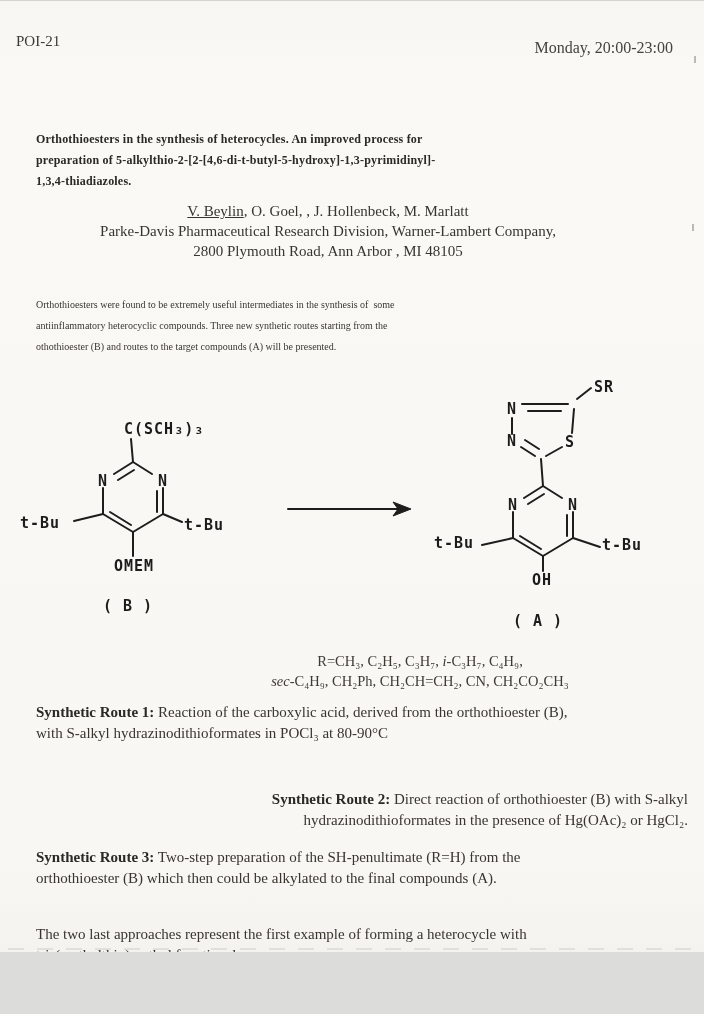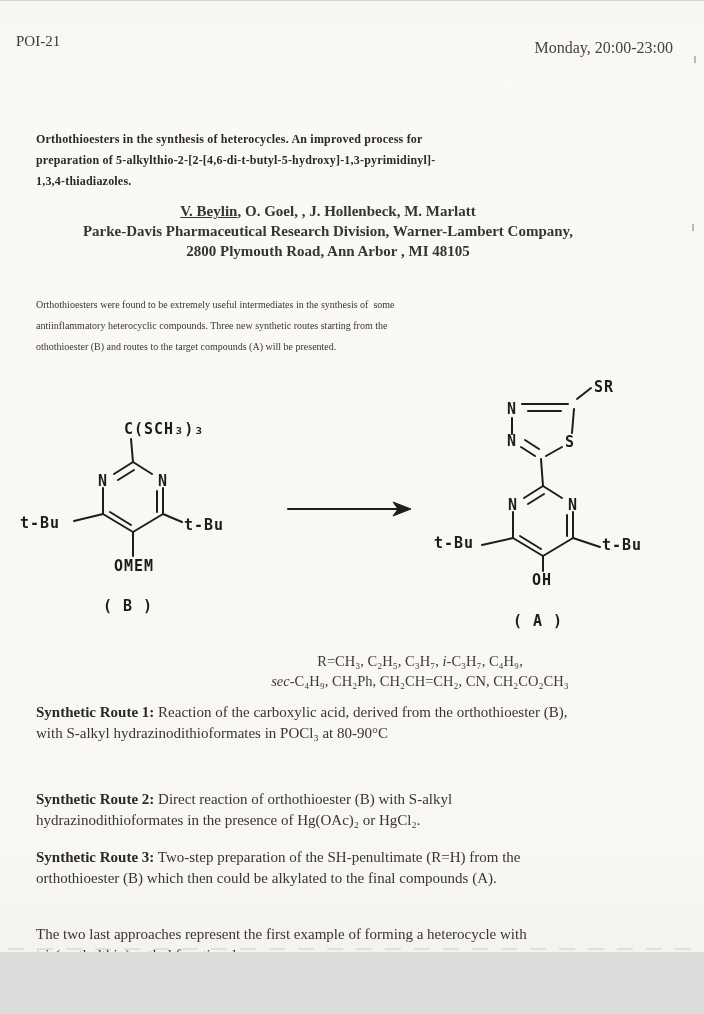--- a/index.html
+++ b/index.html
@@ -54,21 +54,21 @@
 
   <div class="abs hdr" style="top:33px;left:16px;">POI-21</div>
   <div class="abs hdr-right" style="top:39px;right:31px;">Monday, 20:00-23:00</div>
 
   <div class="abs title" style="top:129px;left:36px;width:630px;">
     <div class="line">Orthothioesters in the synthesis of heterocycles. An improved process for</div>
     <div class="line">preparation of 5-alkylthio-2-[2-[4,6-di-t-butyl-5-hydroxy]-1,3-pyrimidinyl]-</div>
     <div class="line">1,3,4-thiadiazoles.</div>
   </div>
 
-  <div class="abs center-block" style="top:201px;left:16px;width:624px;font-weight:bold;">
+  <div class="abs center-block" style="top:201px;left:16px;width:624px;">
     <div><span class="underline">V. Beylin</span><span>, O. Goel, , J. Hollenbeck, M. Marlatt</span></div>
     <div class="line">Parke-Davis Pharmaceutical Research Division, Warner-Lambert Company,</div>
     <div class="line">2800 Plymouth Road, Ann Arbor , MI 48105</div>
   </div>
 
   <div class="abs bodytext" style="top:294px;left:36px;width:652px;">
     <div class="line">Orthothioesters were found to be extremely useful intermediates in the synthesis of  some</div>
     <div class="line">antiinflammatory heterocyclic compounds. Three new synthetic routes starting from the</div>
     <div class="line">othothioester (B) and routes to the target compounds (A) will be presented.</div>
   </div>
@@ -153,21 +153,21 @@
   <div class="abs rgroups" style="top:651px;left:130px;width:580px;">
     <div><span class="line">R=CH₃, C₂H₅, C₃H₇, </span><span class="it">i</span><span class="line">-C₃H₇, C₄H₉,</span></div>
     <div><span class="it">sec</span><span class="line">-C₄H₉, CH₂Ph, CH₂CH=CH₂, CN, CH₂CO₂CH₃</span></div>
   </div>
 
   <div class="abs route" style="top:702px;left:36px;width:652px;">
     <div class="line"><b>Synthetic Route 1:</b><span> Reaction of the carboxylic acid, derived from the orthothioester (B),</span></div>
     <div class="line">with S-alkyl hydrazinodithioformates in POCl₃ at 80-90°C</div>
   </div>
 
-  <div class="abs route" style="top:789px;left:36px;width:652px;">
+  <div class="abs route" style="top:789px;left:36px;width:652px;text-align:right;">
     <div class="line"><b>Synthetic Route 2:</b><span> Direct reaction of orthothioester (B) with S-alkyl</span></div>
     <div class="line">hydrazinodithioformates in the presence of Hg(OAc)₂ or HgCl₂.</div>
   </div>
 
   <div class="abs route" style="top:847px;left:36px;width:652px;">
     <div class="line"><b>Synthetic Route 3:</b><span> Two-step preparation of the SH-penultimate (R=H) from the</span></div>
     <div class="line">orthothioester (B) which then could be alkylated to the final compounds (A).</div>
   </div>
 
   <div class="abs route" style="top:924px;left:36px;width:652px;">

